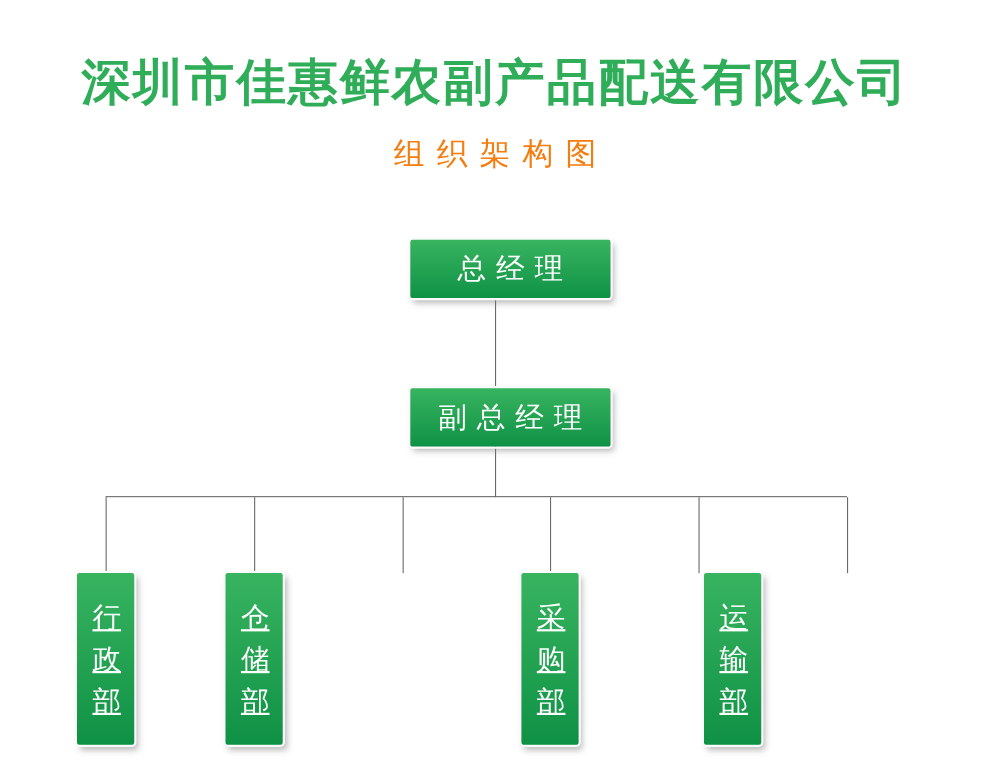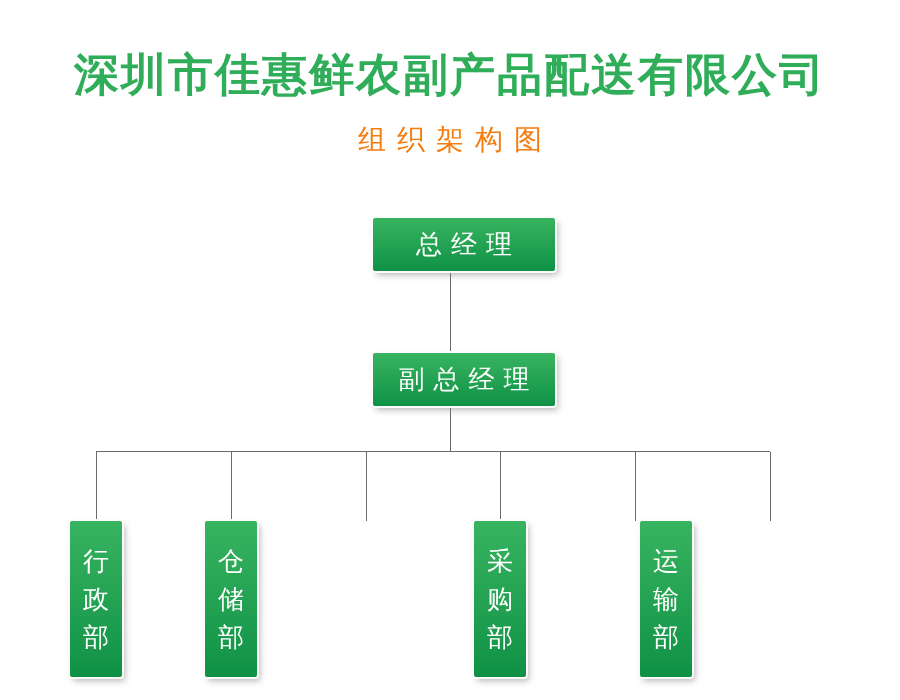--- a/index.html
+++ b/index.html
@@ -77,21 +77,22 @@
   .node.dept {
     top: 506px;
     width: 52px;
     height: 156px;
     font-size: 26px;
   }
   .node.dept .node-label {
     width: 1.08em;
     word-break: break-all;
     line-height: 38px;
-    text-align: center;
+    text-align: right;
+    text-decoration: underline;
   }
 
   
   .connector {
     position: absolute;
     background: var(--connector-color, #6a6a6a);
   }
   .connector.v { width: 1px; }
   .connector.h { height: 1px; }
 

